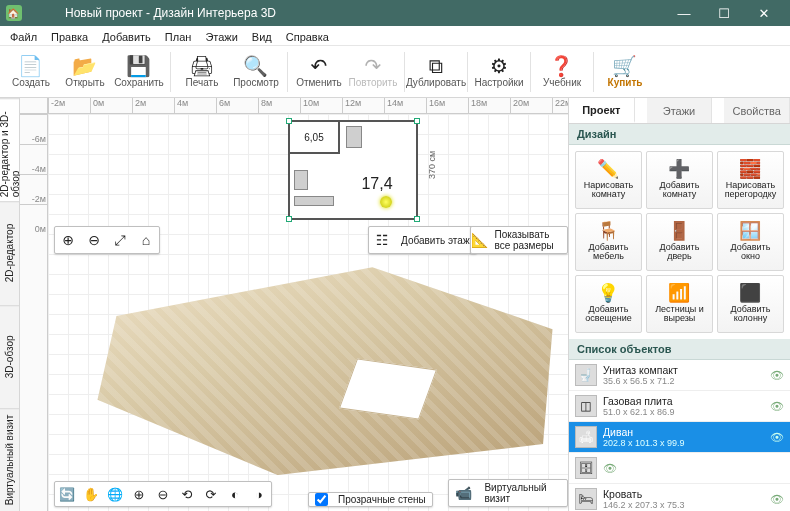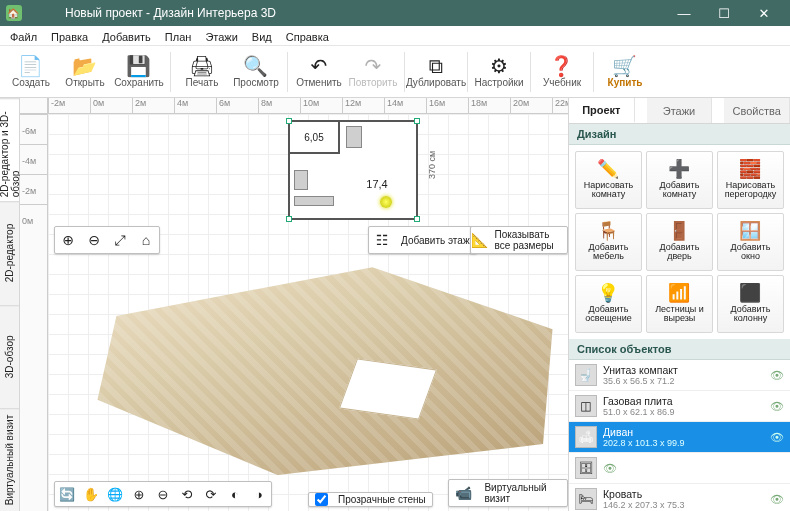--- a/index.html
+++ b/index.html
@@ -36,31 +36,31 @@
 
 .canvascol { flex: 1; display: flex; flex-direction: column; position: relative; overflow: hidden; }
 
 .rulers { position: relative; height: 16px; background: #fafafa; border-bottom: 1px solid #ccc; display: flex; }
 .rulers .corner { width: 28px; border-right: 1px solid #ccc; }
 .rulers .hruler { flex: 1; position: relative; font-size: 9px; color: #888; }
 .rulers .tick { position: absolute; top: 0; height: 16px; border-left: 1px solid #ccc; padding-left: 2px; }
 
 .workarea { flex: 1; display: flex; }
 .vruler { width: 28px; background: #fafafa; border-right: 1px solid #ccc; position: relative; font-size: 9px; color: #888; }
-.vruler .vtick { position: absolute; left: 0; width: 28px; border-top: 1px solid #ccc; padding: 11px 2px; }
+.vruler .vtick { position: absolute; left: 0; width: 28px; border-top: 1px solid #ccc; padding: 19px 2px; text-align: right; }
 
 .stage { flex: 1; position: relative; background:
   linear-gradient(#eee 1px, transparent 1px) 0 0/20px 20px,
   linear-gradient(90deg,#eee 1px, transparent 1px) 0 0/20px 20px,
   #fff; overflow: hidden; }
 
 
 .plan2d { position: absolute; left: 240px; top: 6px; width: 130px; height: 100px; background: #fff; border: 2px solid #555; }
 .plan2d .room-small { position: absolute; left: 0; top: 0; width: 50px; height: 32px; border-right: 2px solid #555; border-bottom: 2px solid #555; font-size:10px; display:flex;align-items:center;justify-content:center;}
-.plan2d .room-big { position: absolute; right: 0; top: 0; width: 78px; height: 124px; font-size:11px; display:flex;align-items:center;justify-content:center;}
+.plan2d .room-big { position: absolute; right: 0; top: 0; width: 78px; height: 124px; font-size:16px; display:flex;align-items:center;justify-content:center;}
 .plan2d .hall { position:absolute; left:0; top:44px; width:50px; height:54px; }
 .plan2d .furn { position:absolute; background:#cfcfcf; border:1px solid #888; }
 .plan2d .marker { position:absolute; right:24px; bottom:10px; width:12px;height:12px;border-radius:50%;background:radial-gradient(circle,#ffff60,#c0c000);box-shadow:0 0 4px #dd0;}
 .plan2d .dim { position:absolute; right:-30px; top:40%; font-size:9px; color:#666; transform: rotate(-90deg);}
 .plan2d .handle { position:absolute; width:6px;height:6px;background:#fff;border:1px solid #2a7; }
 
 
 .floatbar { position: absolute; background: #fff; border: 1px solid #bfbfbf; border-radius: 2px; display: flex; align-items: center; box-shadow: 0 1px 2px rgba(0,0,0,.15); }
 .floatbar .fb { width: 26px; height: 26px; display:flex;align-items:center;justify-content:center; font-size:14px;}
 .floatbar .txt { padding: 0 6px; font-size:10px; }

